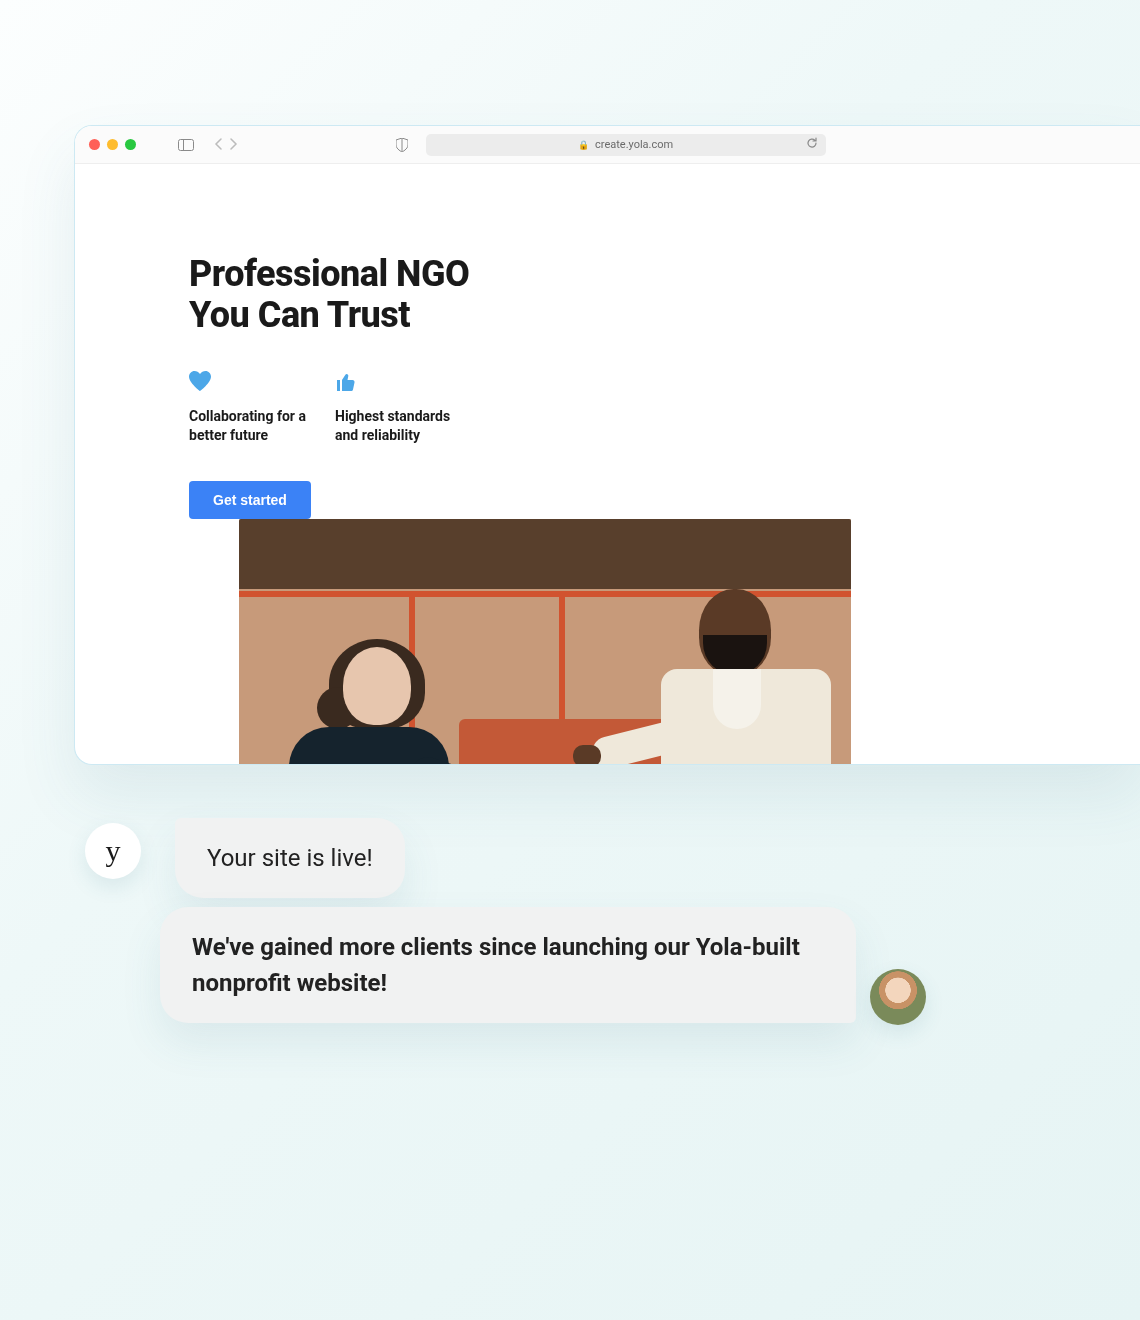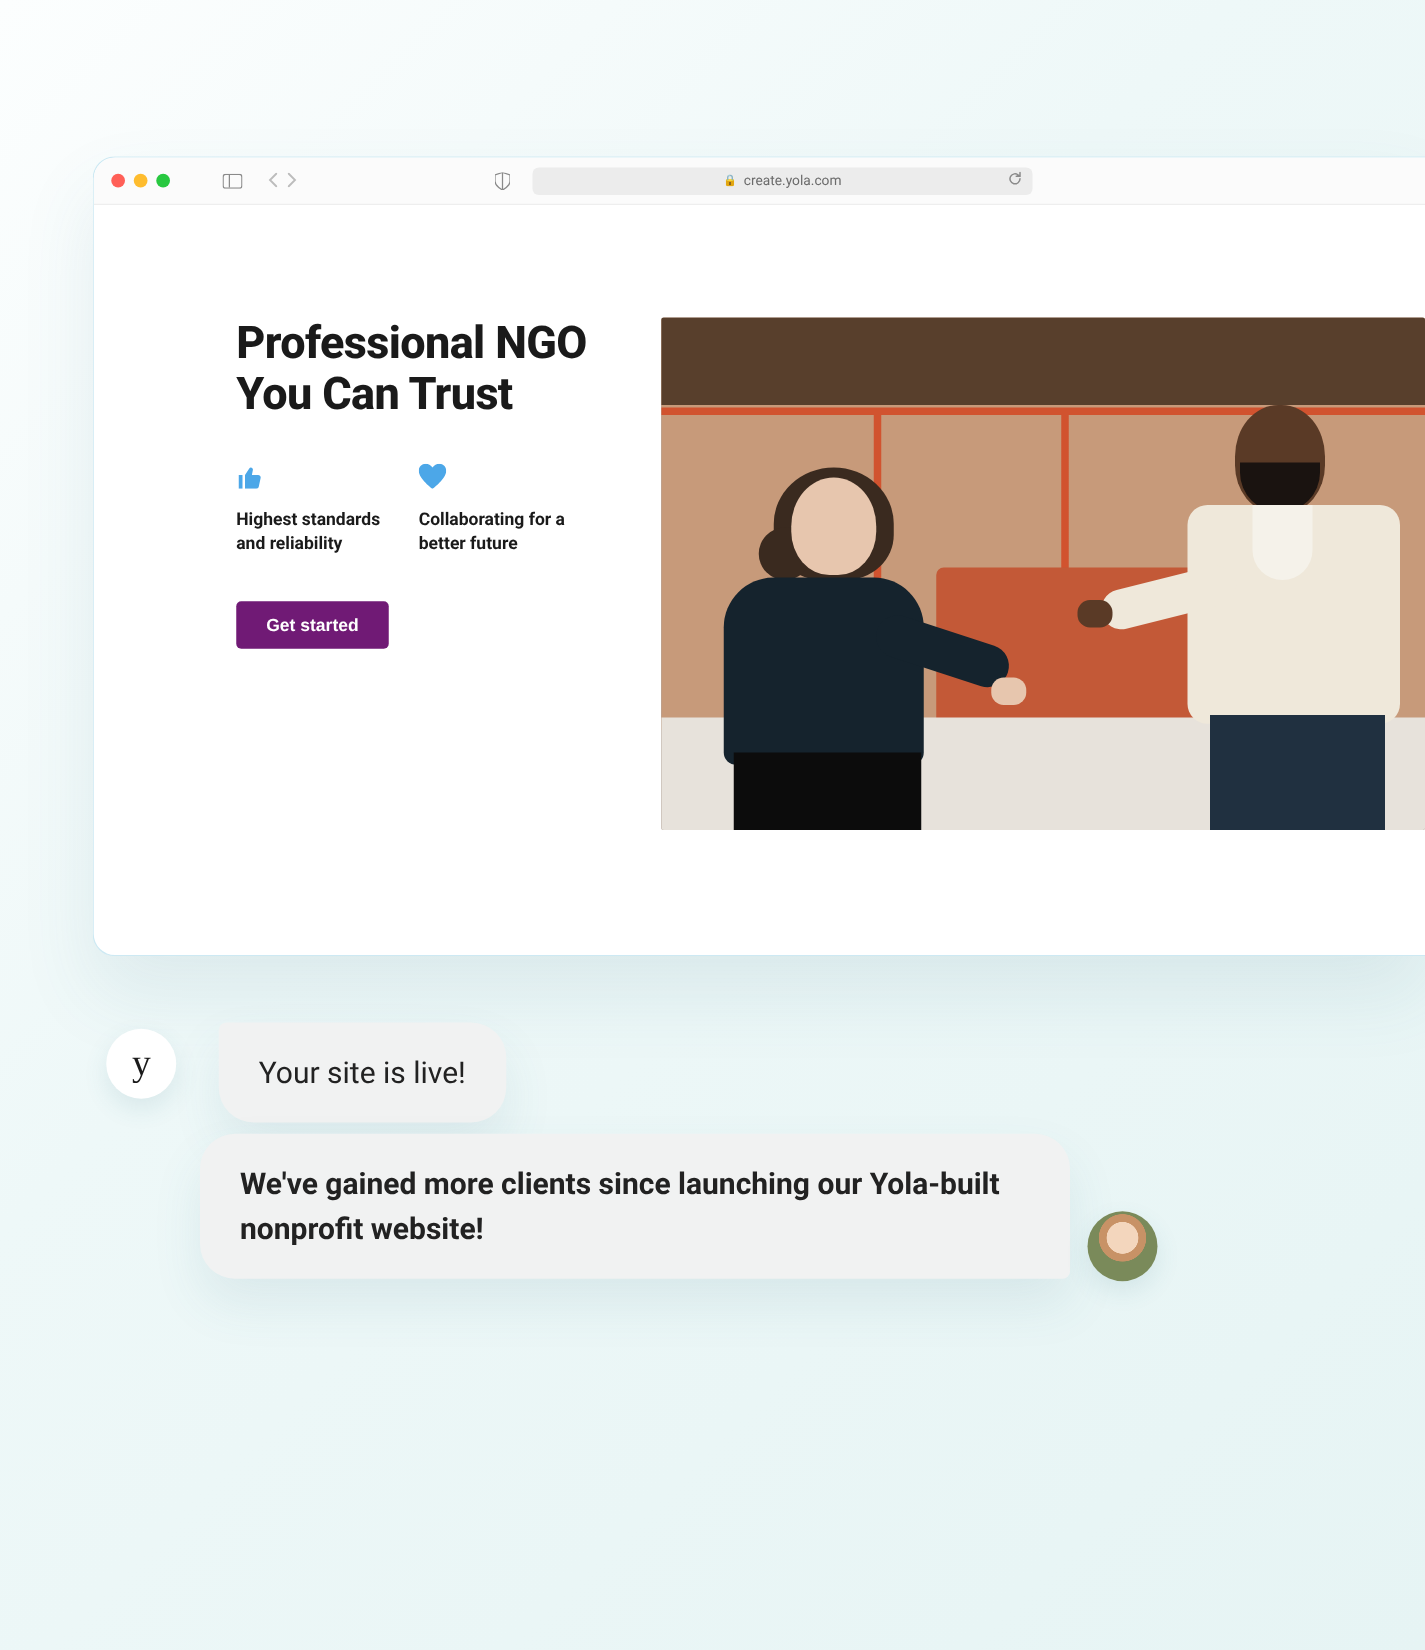--- a/index.html
+++ b/index.html
@@ -60,20 +60,21 @@
   gap: 5px;
   position: relative;
 }
 .addr .lock { font-size: 9px; }
 .addr .reload { position: absolute; right: 8px; color: #8a8a8a; }
 
 
 .content {
   display: flex;
   padding: 90px 0 0 114px;
+  flex-direction: column;
 }
 .left-col { width: 290px; }
 .heading {
   font-size: 36px;
   font-weight: 800;
   line-height: 1.15;
   color: #1a1a1a;
   letter-spacing: -0.5px;
 }
 .subtext {
@@ -92,21 +93,21 @@
 .feature-icon { color: #4ca7e8; height: 22px; margin-bottom: 14px; }
 .feature-text {
   font-size: 14px;
   font-weight: 700;
   line-height: 1.35;
   color: #1a1a1a;
 }
 .cta {
   margin-top: 36px;
   display: inline-block;
-  background: #701a75;
+  background: #3b82f6;
   color: #fff;
   font-size: 14px;
   font-weight: 600;
   padding: 11px 24px;
   border-radius: 4px;
   border: none;
   cursor: pointer;
 }
 
 .hero-img {
@@ -230,32 +231,32 @@
     </div>
   </div>
 
   <div class="content">
     <div class="left-col">
       <h1 class="heading">Professional NGO You Can Trust</h1>
       <div class="features">
         <div class="feature">
           <div class="feature-icon">
             <svg width="22" height="20" viewBox="0 0 22 20" fill="currentColor">
+                <path d="M11 20S0 12 0 5.5C0 2.5 2.5 0 5.5 0 7.7 0 9.7 1.2 11 3 12.3 1.2 14.3 0 16.5 0 19.5 0 22 2.5 22 5.5 22 12 11 20 11 20z"></path>
+              </svg>
+          </div>
+          <div class="feature-text">Collaborating for a better future</div>
+        </div>
+        <div class="feature">
+          <div class="feature-icon">
+            <svg width="22" height="20" viewBox="0 0 22 20" fill="currentColor">
                 <path d="M2 9h3v11H2zM7 20h9c1 0 1.8-.7 2-1.6l1.5-7c.3-1.3-.7-2.4-2-2.4h-5l.8-4c.2-1-.6-2-1.6-2-.5 0-1 .3-1.3.7L7 9v11z"></path>
               </svg>
           </div>
           <div class="feature-text">Highest standards and reliability</div>
-        </div>
-        <div class="feature">
-          <div class="feature-icon">
-            <svg width="22" height="20" viewBox="0 0 22 20" fill="currentColor">
-                <path d="M11 20S0 12 0 5.5C0 2.5 2.5 0 5.5 0 7.7 0 9.7 1.2 11 3 12.3 1.2 14.3 0 16.5 0 19.5 0 22 2.5 22 5.5 22 12 11 20 11 20z"></path>
-              </svg>
-          </div>
-          <div class="feature-text">Collaborating for a better future</div>
         </div>
       </div>
       <button class="cta">Get started</button>
     </div>
 
     <div class="hero-img" aria-label="Two people shaking hands in a modern office">
       <div class="scene-frame"></div>
       <div class="scene-desk"></div>
       <div class="scene-floor"></div>
       <div class="person p1">

